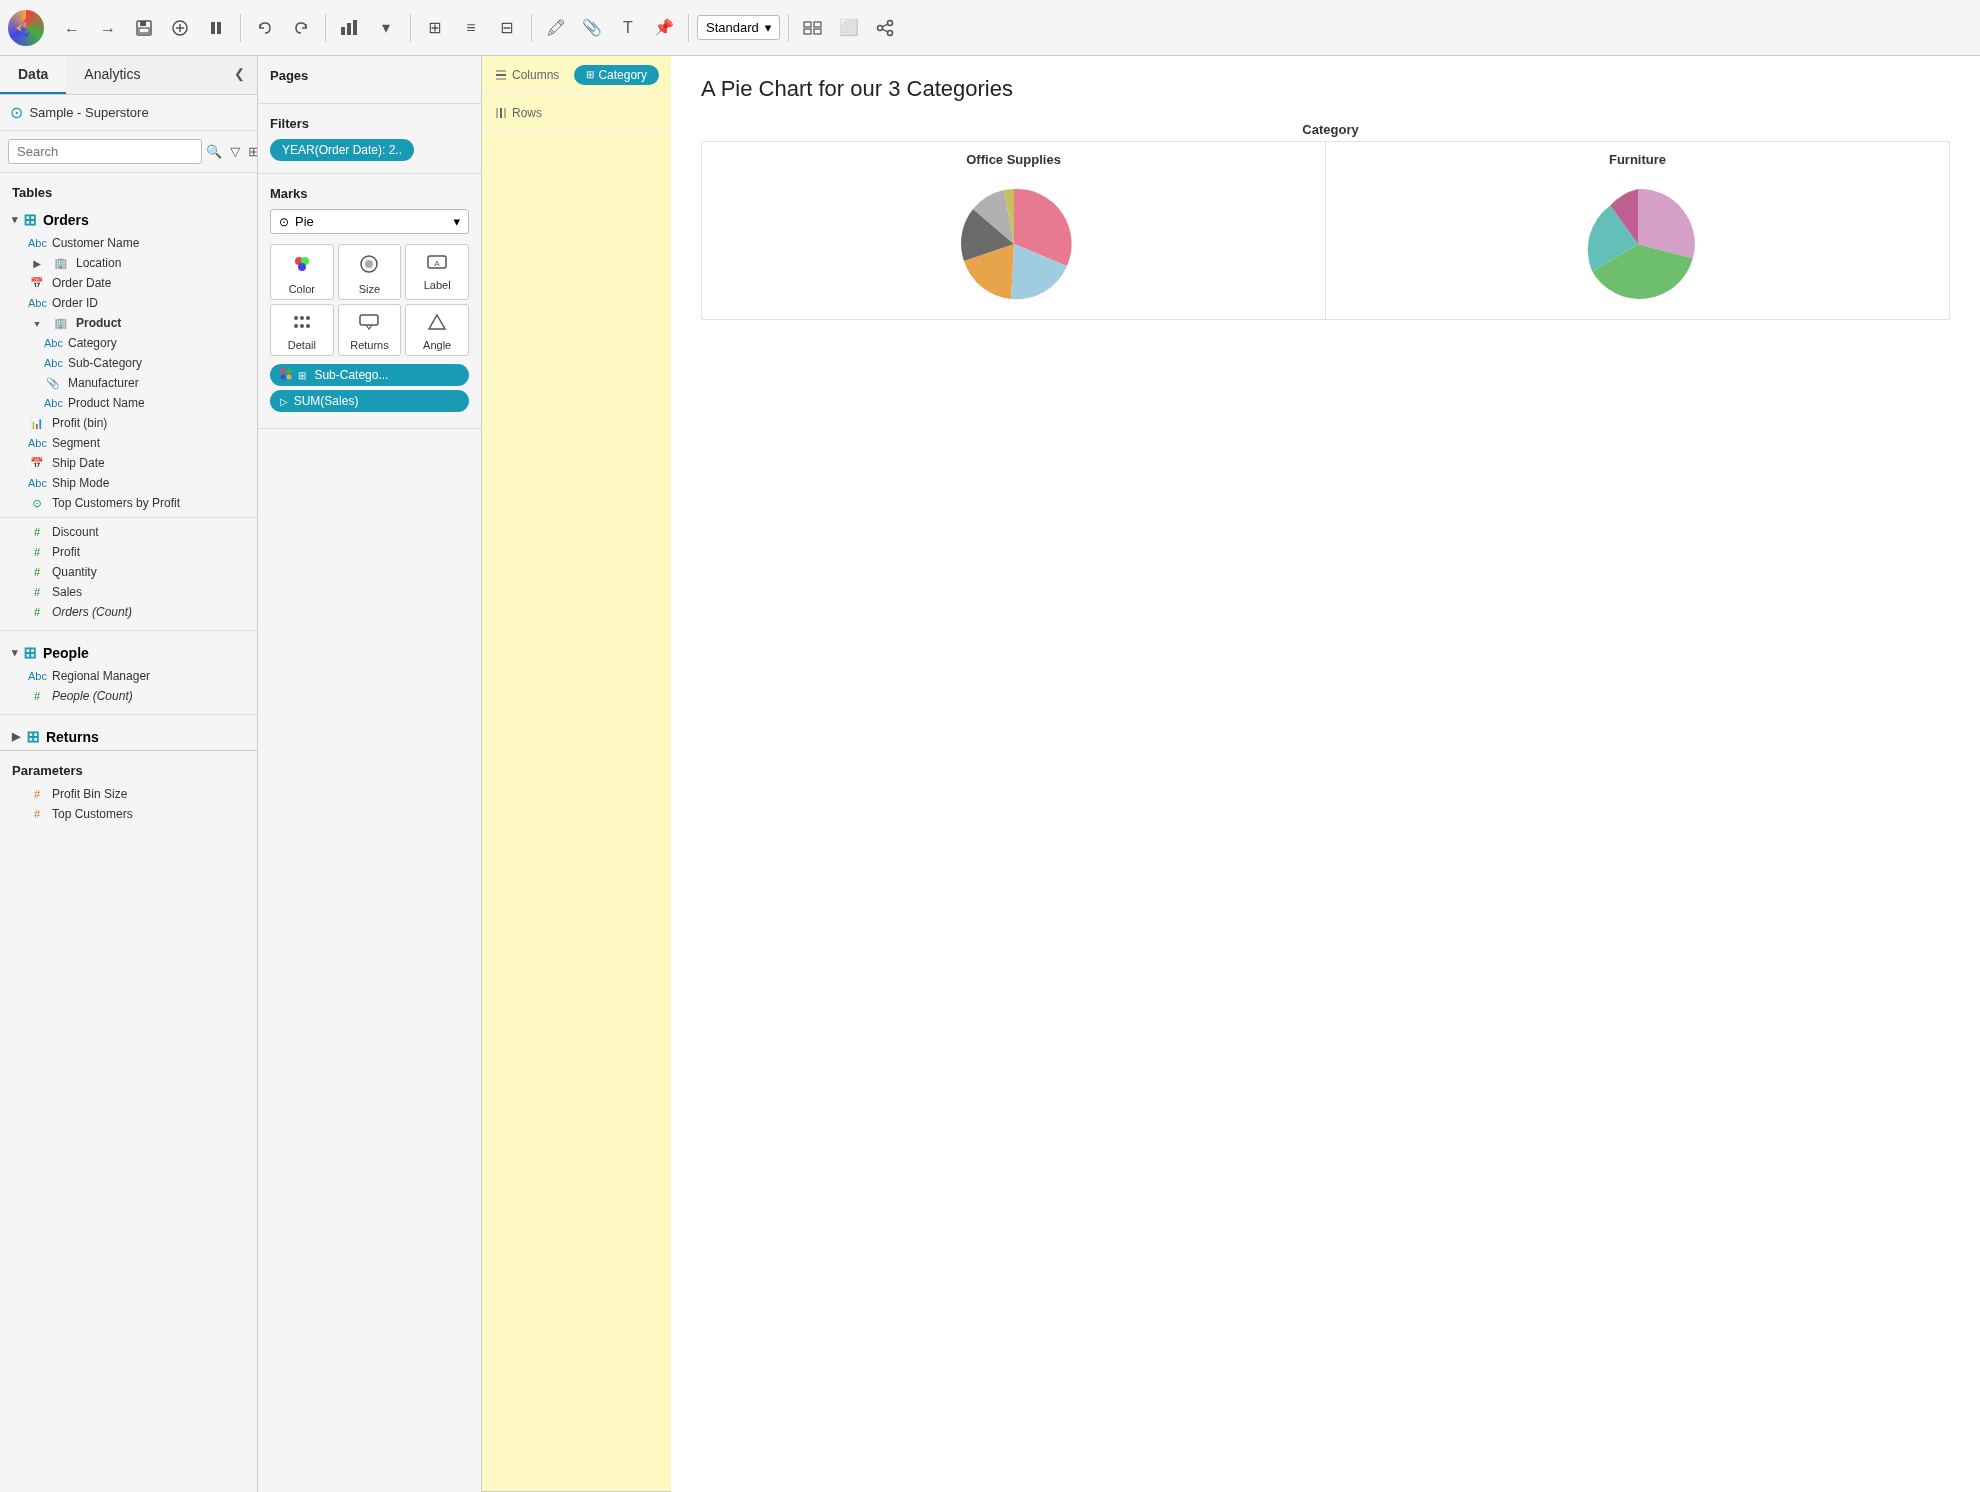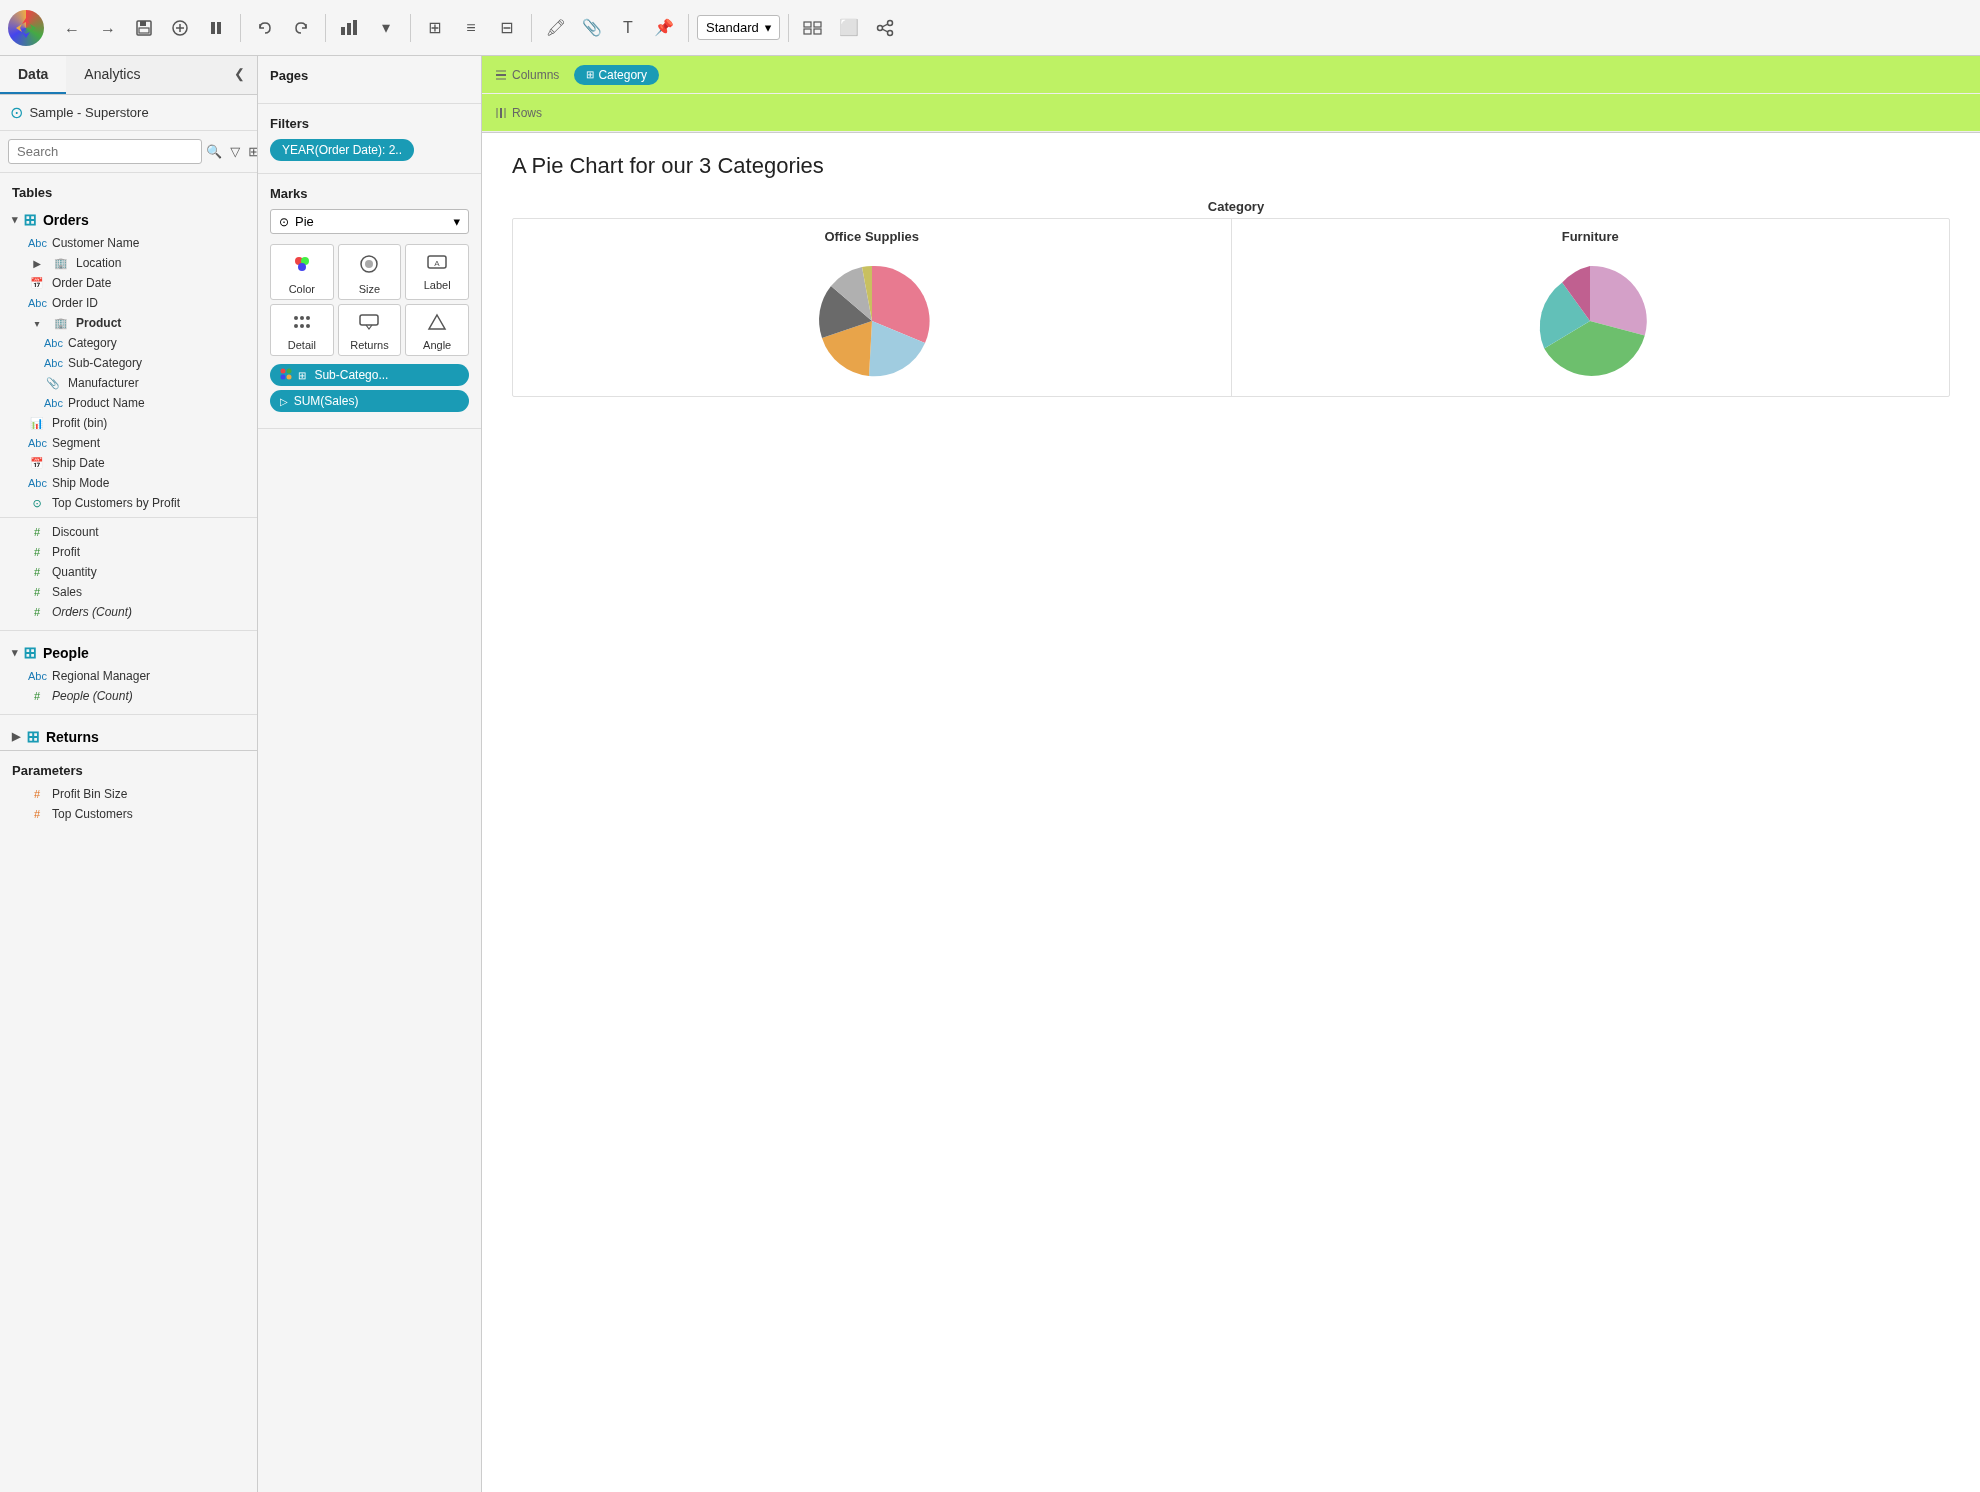--- a/index.html
+++ b/index.html
@@ -231,23 +231,23 @@
       font-size: 12px;
       cursor: pointer;
       gap: 6px;
       margin-bottom: 4px;
     }
     .marks-pill .pill-icon { font-size: 10px; }
 
     
     .canvas-panel {
       flex: 1;
-      background: #bef264;
-      display: flex;
-      flex-direction: column;
+      background: #fef9c3;
+      display: flex;
+      flex-direction: row;
       overflow: hidden;
     }
 
     
     .shelf-area {
       border-bottom: 1px solid #ccc;
     }
     .shelf-row {
       display: flex;
       align-items: center;

